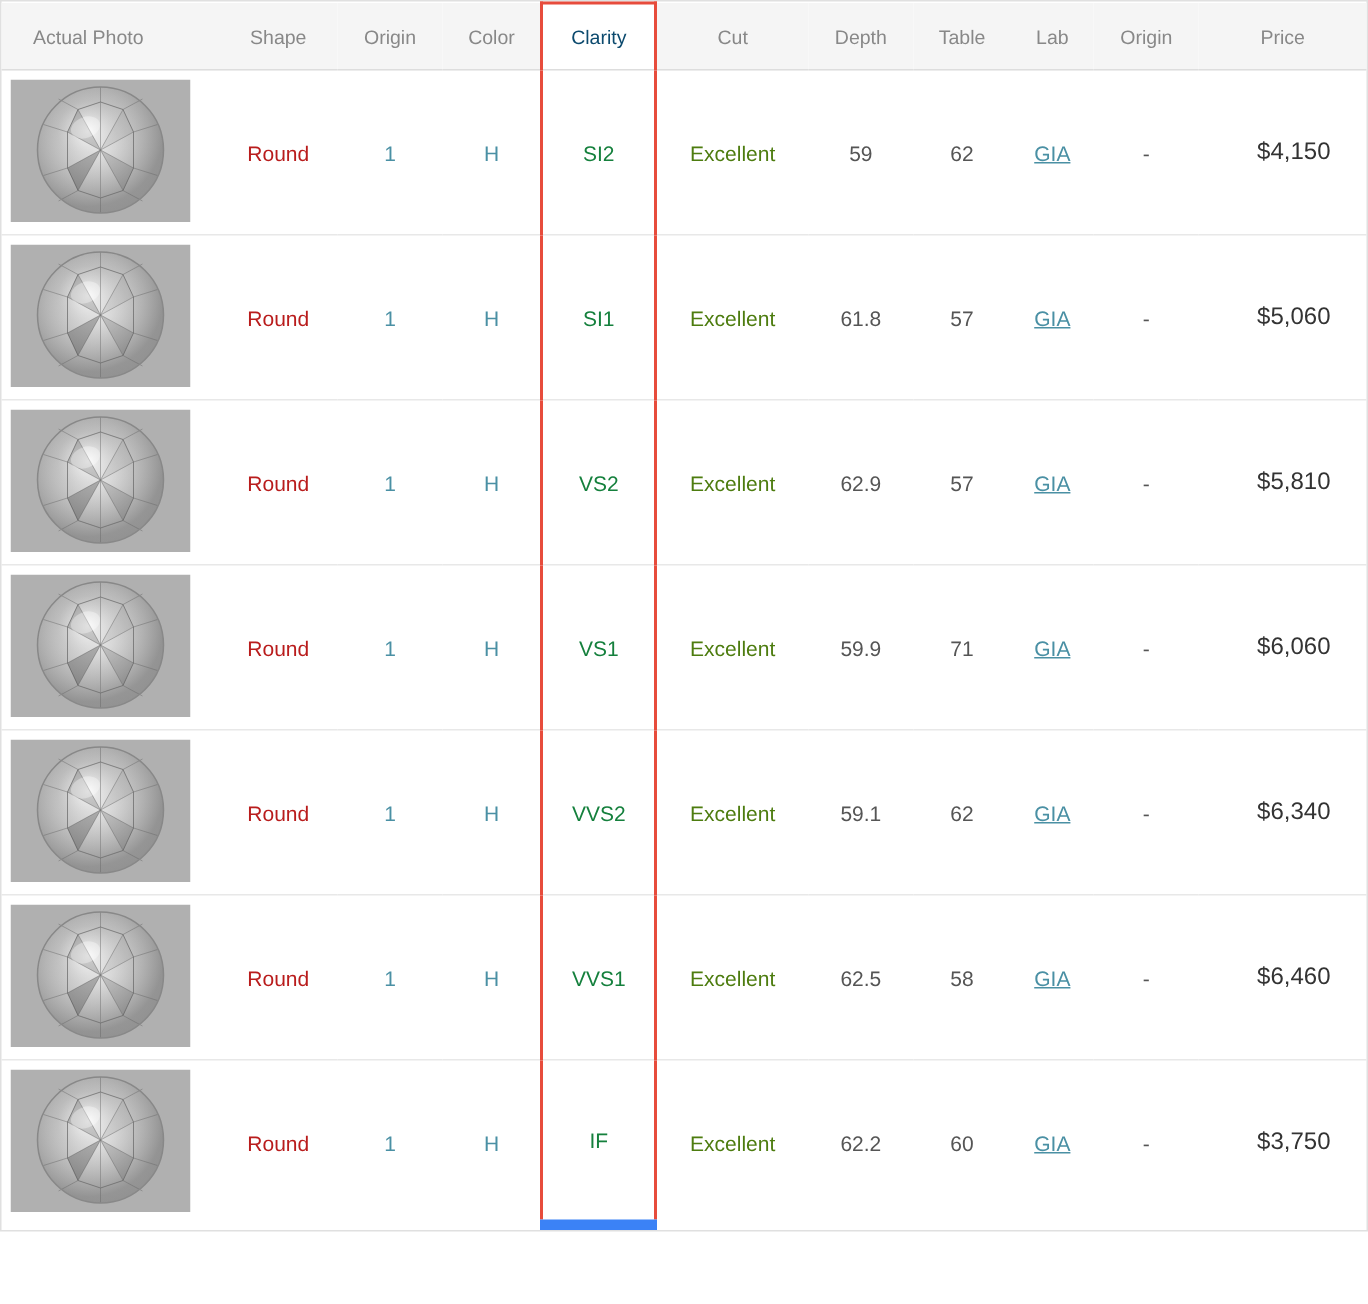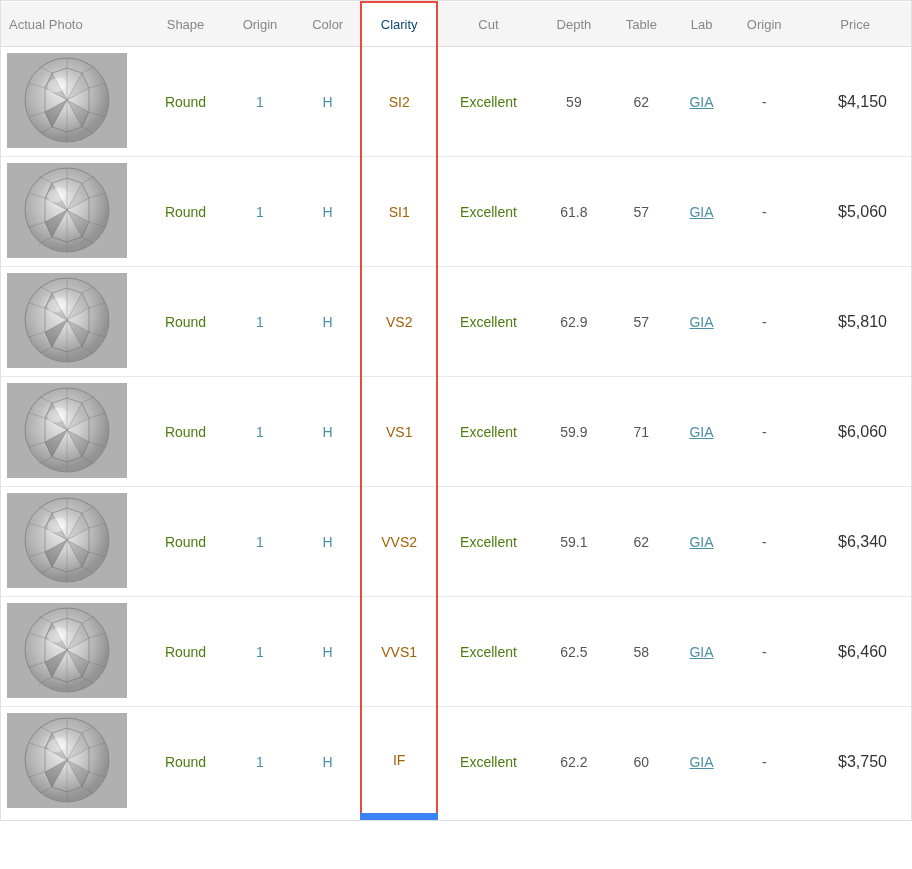--- a/index.html
+++ b/index.html
@@ -22,21 +22,21 @@
       border-bottom: 1px solid #ddd;
     }
     thead th {
       padding: 14px 8px;
       font-size: 13px;
       font-weight: 400;
       color: #888;
     }
     thead th:first-child {
       text-align: left;
-      padding-left: 8px;
+      padding-left: 21px;
     }
     thead th.clarity-header {
       color: #0c4a6e;
       border-left: 2px solid #e74c3c;
       border-right: 2px solid #e74c3c;
       border-top: 2px solid #e74c3c;
       background: #fff;
     }
     tbody tr {
       border-bottom: 1px solid #e8e8e8;
@@ -51,33 +51,33 @@
       color: #555;
       height: 110px;
       vertical-align: middle;
     }
     tbody td:first-child {
       text-align: left;
       padding-left: 6px;
       width: 145px;
     }
     .shape-cell {
-      color: #4d7c0f;
+      color: #b91c1c;
       margin-top: 22px;
     }
     .carat-cell {
       color: #4a90a4;
     }
     .color-cell {
       color: #4a90a4;
     }
     .clarity-cell {
       border-left: 2px solid #e74c3c;
       border-right: 2px solid #e74c3c;
-      color: #a16207;
+      color: #15803d;
     }
     tbody tr:last-child .clarity-cell {
       border-bottom: 7px solid #3b82f6;
     }
     .cut-cell {
       color: #4d7c0f;
     }
     .lab-cell a {
       color: #4a90a4;
       text-decoration: underline;

